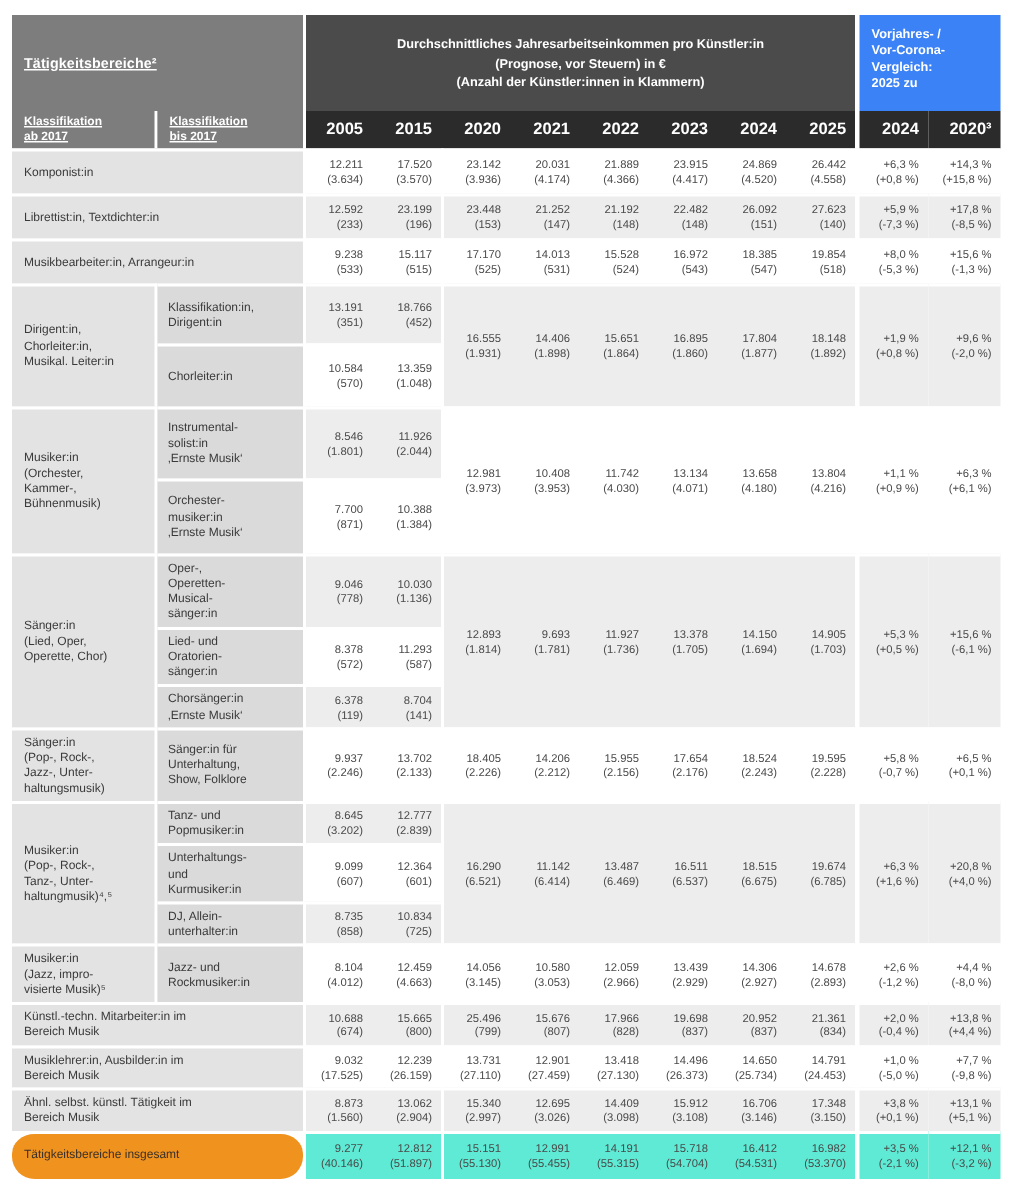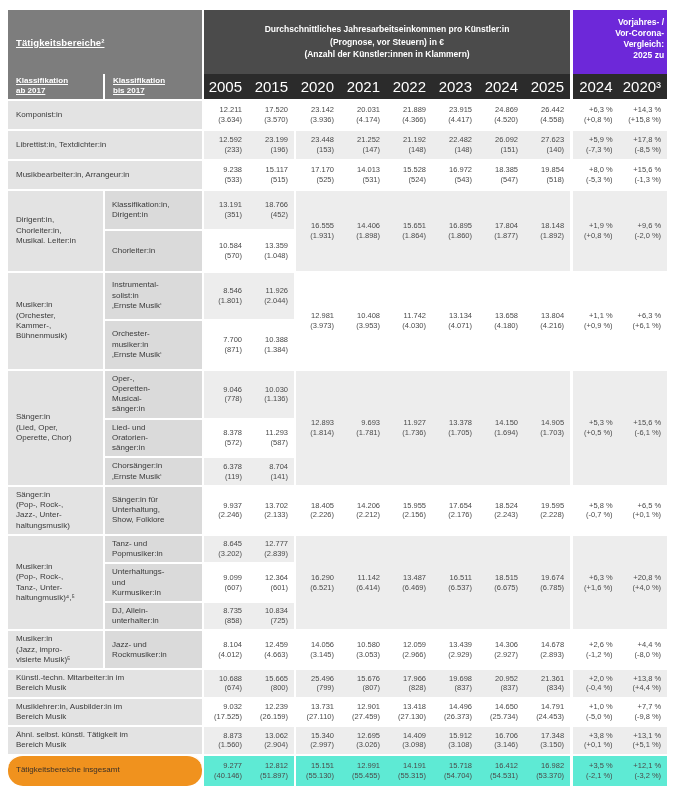--- a/index.html
+++ b/index.html
@@ -6,22 +6,22 @@
   body{font-family:"Liberation Sans", sans-serif;}
   .page{width:675px;height:793px;box-sizing:border-box;padding:10px 8px;background:#fff;}
   table{border-collapse:separate;border-spacing:0;table-layout:fixed;width:659px;}
   td{vertical-align:middle;box-sizing:border-box;border-top:2px solid #fff;white-space:pre-line;overflow:hidden;}
   tr.hdr td{border-top:none;}
   
   .hl{background:#7d7d7d;color:#fff;font-weight:bold;text-align:left;padding:2px 4px 2px 8px;text-decoration:underline;}
   .title{font-size:9.5px;letter-spacing:.1px;}
   .klass{font-size:8px;line-height:1.3;}
   .hc{background:#4b4b4b;color:#fff;font-weight:bold;font-size:8.5px;text-align:center;line-height:1.5;padding:2px 4px;}
-  .hr{background:#6d28d9;color:#fff;font-weight:bold;font-size:8.5px;text-align:right;vertical-align:top;padding:7px 3px 0 8px;line-height:1.3;}
-  .hy{background:#2b2b2b;color:#fff;font-weight:normal;font-size:15px;text-align:right;padding-right:6px;}
+  .hr{background:#3b82f6;color:#fff;font-weight:bold;font-size:8.5px;text-align:left;vertical-align:top;padding:7px 3px 0 8px;line-height:1.3;}
+  .hy{background:#2b2b2b;color:#fff;font-weight:bold;font-size:11px;text-align:right;padding-right:6px;}
   
   .lbl{font-size:8px;color:#3a3a3a;line-height:1.28;padding:3px 4px 3px 8px;}
   .lblfull,.c1{background:#e3e3e3;}
   .c2{background:#dadada;padding-left:7px;}
   
   .num{font-size:7.5px;color:#4a4a4a;text-align:right;padding:2px 6px 2px 2px;line-height:1.3;}
   .bg-g,.sg{background:#ededed;}
   .bg-w,.sw{background:#ffffff;}
   .bg-o{background:#5eead4;}
   .total-lbl{background:#f0921e;color:#3a3028;font-size:8px;padding-left:8px;border-radius:15px;}

